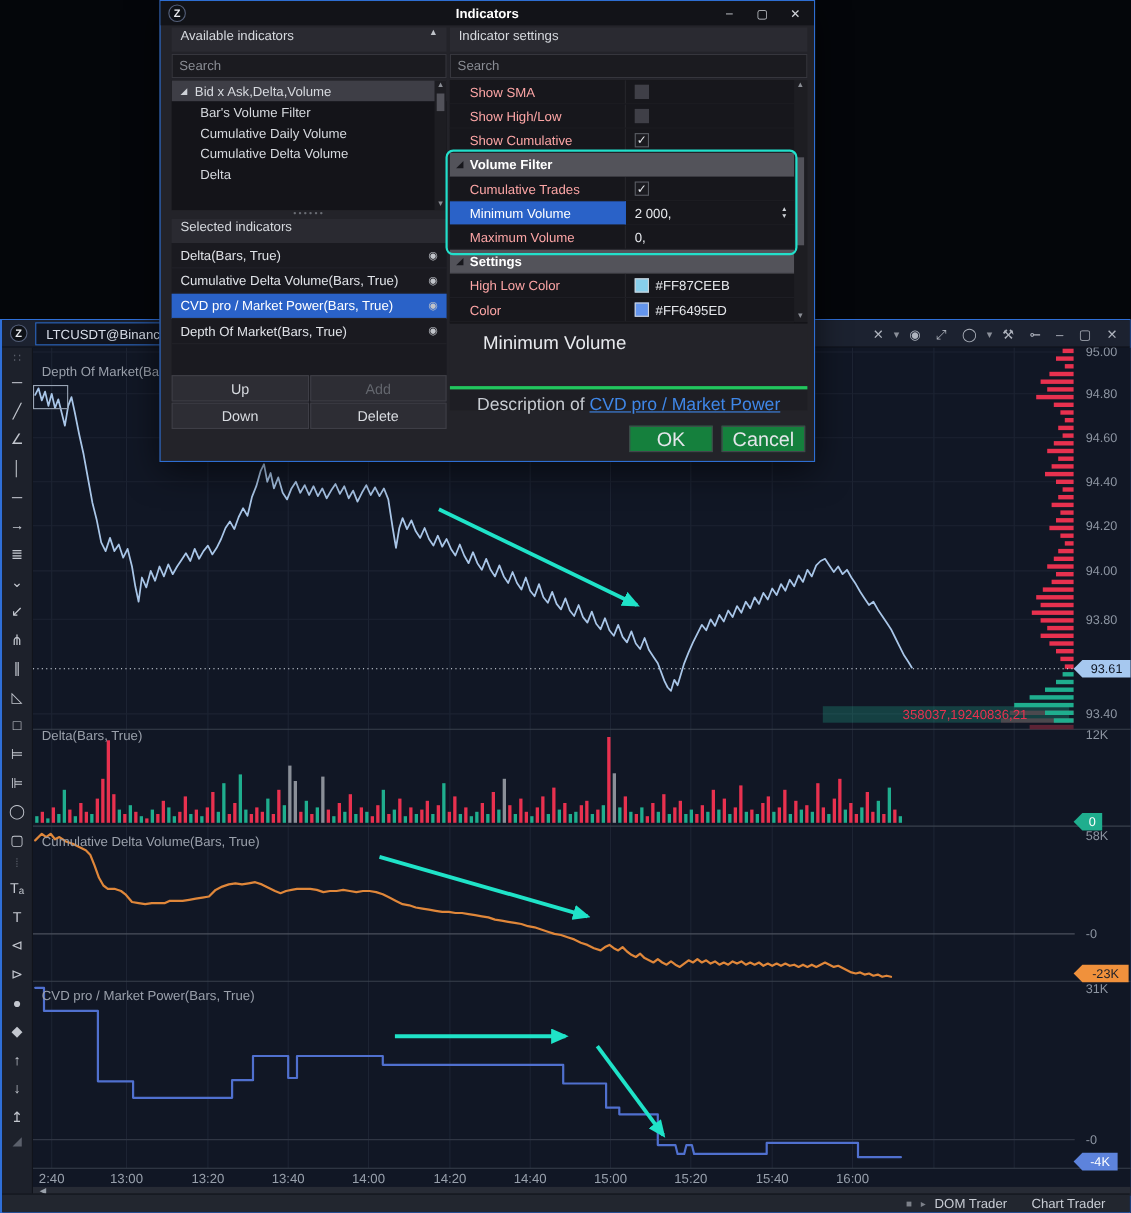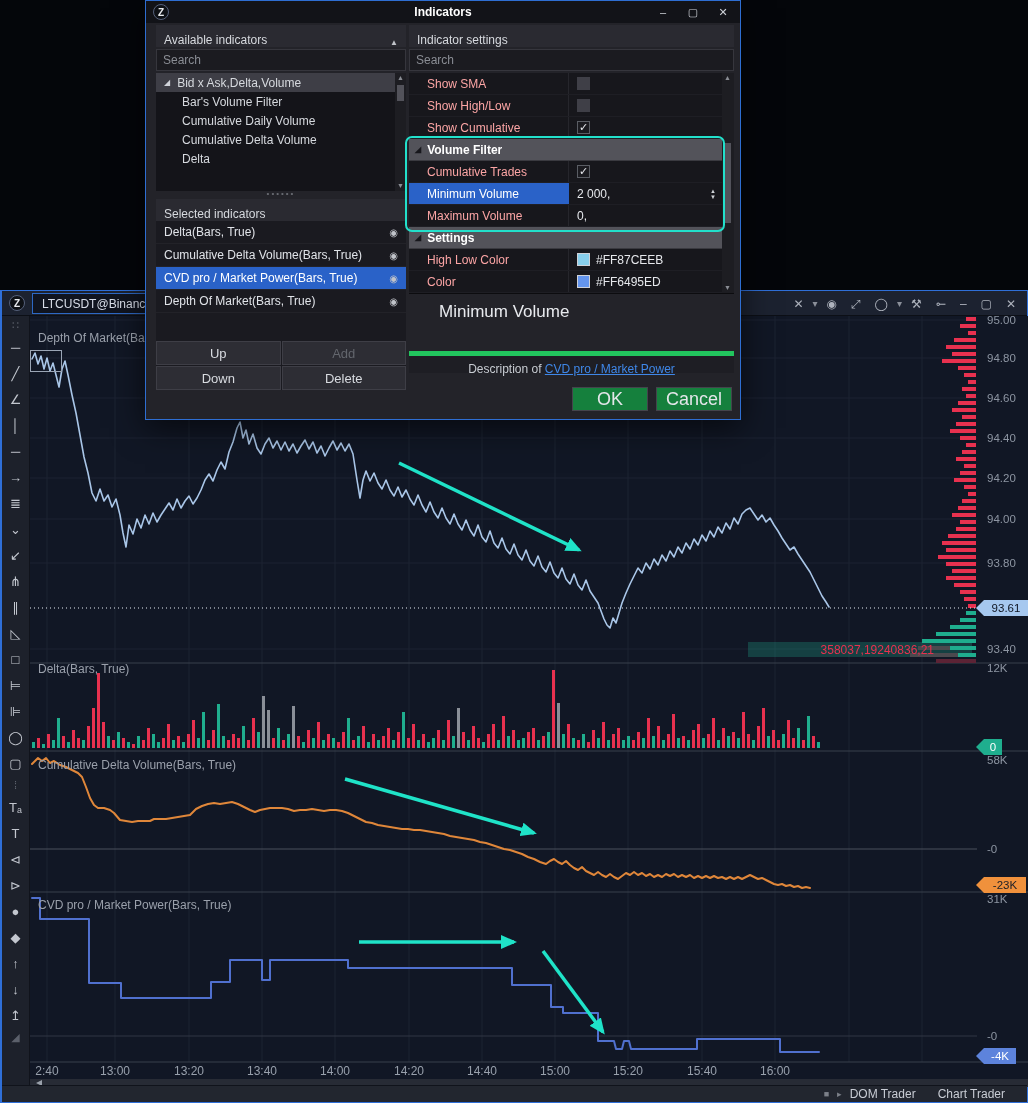--- a/index.html
+++ b/index.html
@@ -34,21 +34,21 @@
   #status-bar .sbl{margin-right:22px;}
 
   
   #indicators-dialog{position:absolute;left:145px;top:0;width:596px;height:420px;background:#232329;
     border:1px solid #2e6ed2;z-index:20;box-shadow:0 8px 30px rgba(0,0,0,.6);}
   #dlg-titlebar{position:absolute;left:0;top:0;width:100%;height:22px;background:#121318;display:flex;align-items:center;}
   #dlg-title{position:absolute;left:0;right:0;text-align:center;color:#ffffff;font-size:12px;font-weight:bold;}
   #dlg-buttons{position:absolute;right:2px;top:0;height:22px;display:flex;z-index:2;}
   #dlg-buttons span{width:30px;height:22px;display:flex;align-items:center;justify-content:center;color:#cfd2d8;font-size:11px;}
 
-  .panel-header{height:22px;background:#2a2a31;color:#d6d9de;font-size:12px;display:flex;align-items:flex-end;
+  .panel-header{height:22px;background:#2a2a31;color:#d6d9de;font-size:12px;display:flex;align-items:flex-start;
     padding:0 8px;justify-content:space-between;}
   .search-box{height:22px;margin-top:2px;width:100%;background:#1b1b20;border:1px solid #36363d;color:#cfd2d8;
     font-size:12px;padding:0 6px;outline:none;}
   .search-box::placeholder{color:#8a8d94;}
 
   #dlg-left{position:absolute;left:10px;top:24px;width:250px;}
   #tree-wrap{position:relative;height:118px;background:#141419;margin-top:2px;overflow:hidden;}
   .tree-row{height:19px;display:flex;align-items:center;color:#d6d9de;font-size:12px;padding-left:26px;}
   .tree-row.parent{background:#3e3e46;padding-left:8px;}
   .tree-row.parent .exp{font-size:8px;color:#cfd2d8;margin-right:7px;}
@@ -77,21 +77,21 @@
   .srow.group .gmark{font-size:8px;color:#17171c;margin-right:6px;}
   .srow.selected .lbl{background:#2a62c8;color:#ffffff;border-right:1px solid #2a62c8;}
   .cb{width:13px;height:13px;background:#3f3f47;display:flex;align-items:center;justify-content:center;}
   .cb.checked{background:#1b1b20;border:1px solid #5a5d64;color:#e8eaee;font-size:11px;}
   .swatch{width:13px;height:13px;border:1px solid #cfd2d8;margin-right:6px;}
   .spinner{position:absolute;right:6px;top:0;height:22px;display:flex;flex-direction:column;justify-content:center;color:#d0d3d8;font-size:6px;line-height:6px;}
   #settings-scroll{position:absolute;right:0;top:0;width:12px;height:220px;background:#1d1d22;}
   #vf-highlight{position:absolute;left:-4px;top:63px;width:320px;height:96px;border:2px solid #22e0cb;border-radius:7px;pointer-events:none;z-index:5;}
   #desc-block{height:58px;background:#232329;border-top:1px solid #0c0c0f;padding:8px 0 0 30px;}
   #desc-title{color:#e8eaee;font-size:17px;}
-  #desc-line{height:22px;text-align:center;color:#c8ccd2;font-size:12px;border-top:5px solid #22c55e;padding-top:6px;background:#1e1e24;}
+  #desc-line{height:22px;text-align:center;color:#c8ccd2;font-size:16px;border-top:3px solid #22c55e;padding-top:6px;background:#1e1e24;}
   #desc-line a{color:#3f87e8;}
   #dlg-footer{display:flex;justify-content:flex-end;margin-top:14px;gap:8px;padding-right:2px;}
   .dlg-btn{width:76px;height:24px;background:#15803d;border:1px solid #44444c;color:#e4e6ea;font-size:18px;
     display:flex;align-items:center;justify-content:center;}
 
   svg text{font-family:"Liberation Sans",sans-serif;}
 </style>
 </head>
 <body>
 

